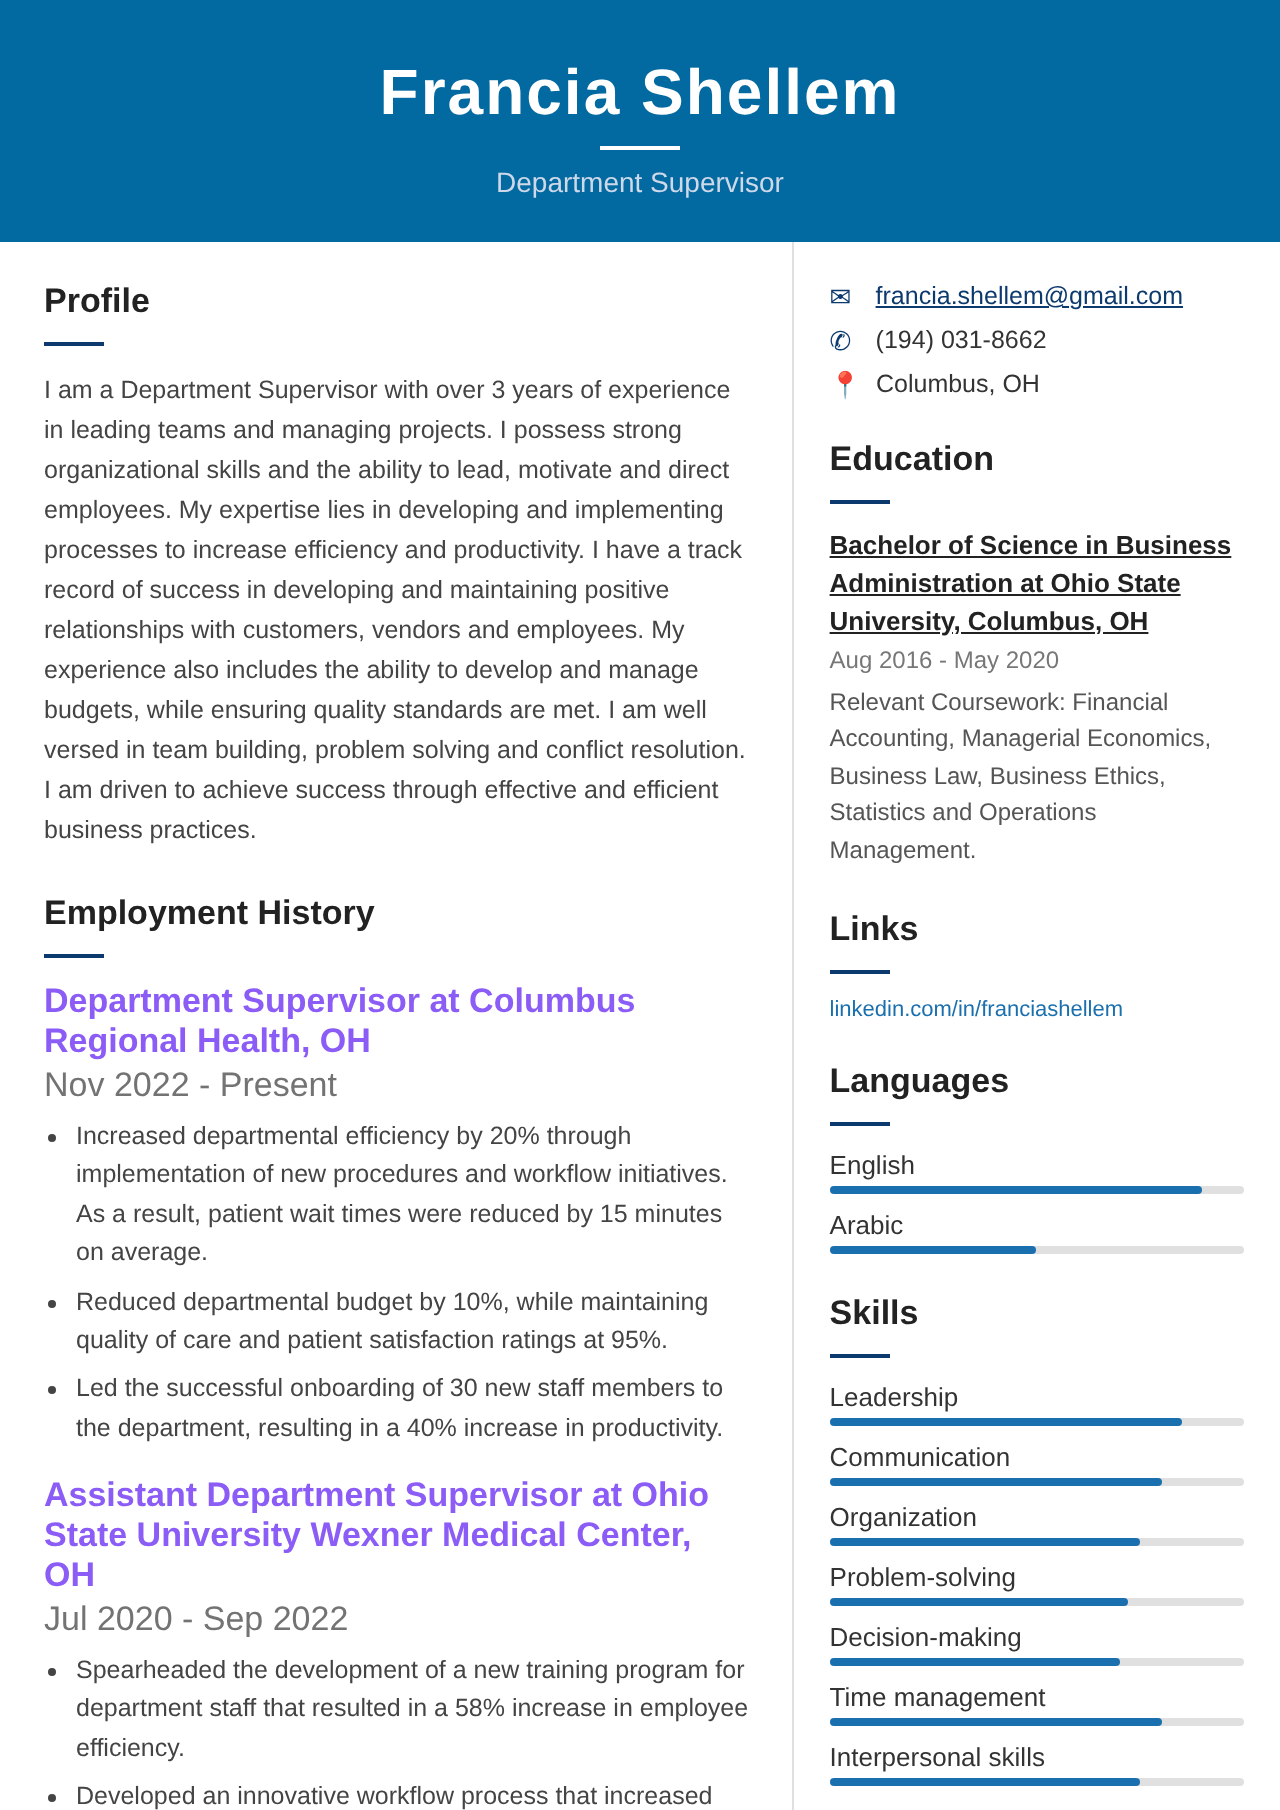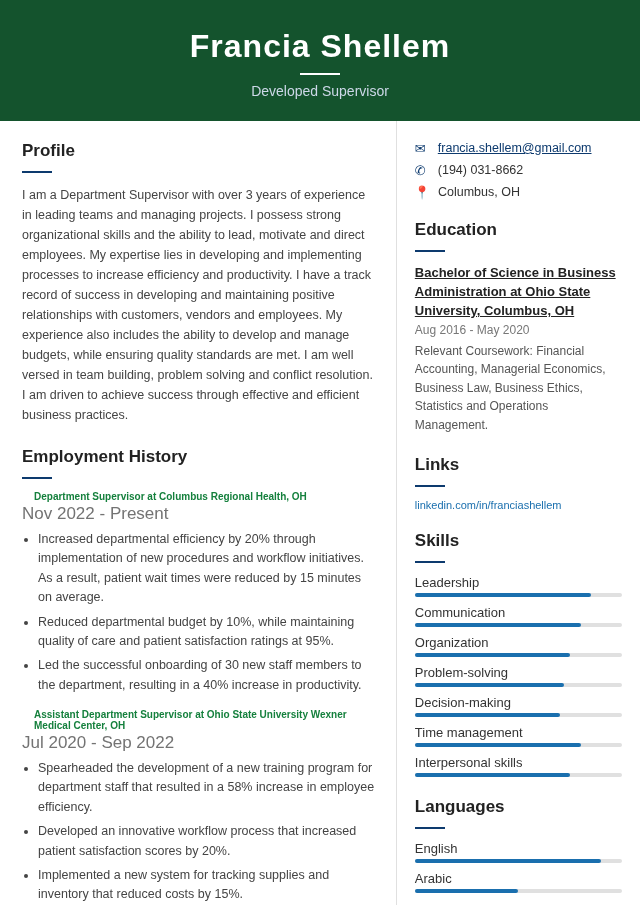--- a/index.html
+++ b/index.html
@@ -1,20 +1,20 @@
 <!DOCTYPE html>
 <html><head>
   <meta charset="utf-8">
   <style>
     * { box-sizing: border-box; margin: 0; padding: 0; }
     body { font-family: Arial, sans-serif; font-size: 13px; color: #333; background: #fff; width: 640px; min-height: 905px; }
 
     
     .header {
-      background-color: #14532d;
+      background-color: #0369a1;
       color: #fff;
       text-align: center;
       padding: 28px 20px 22px;
     }
     .header h1 { font-size: 32px; font-weight: bold; letter-spacing: 1px; margin-bottom: 8px; }
     .header .divider { width: 40px; height: 2px; background: #fff; margin: 0 auto 8px; }
     .header .subtitle { font-size: 14px; color: #cdd8e8; }
 
     
     .content { display: flex; }
@@ -34,21 +34,21 @@
       background: #0d3a6e;
       width: 30px;
       margin-bottom: 12px;
     }
     .section { margin-bottom: 22px; }
 
     
     .profile-text { font-size: 12.5px; line-height: 1.6; color: #444; }
 
     
-    .job-title { font-size: 10px; font-weight: bold; color: #15803d; margin-bottom: 2px; margin-left: 12px; }
+    .job-title { font-size: 17px; font-weight: bold; color: #8b5cf6; margin-bottom: 2px; }
     .job-dates { font-size: 17px; color: #737373; margin-bottom: 6px; }
     .job-bullets { padding-left: 16px; }
     .job-bullets li { font-size: 12.5px; color: #444; line-height: 1.55; margin-bottom: 5px; }
     .job-entry { margin-bottom: 14px; }
 
     
     .contact-item { display: flex; align-items: flex-start; font-size: 12.5px; margin-bottom: 7px; gap: 7px; }
     .contact-icon { color: #0d3a6e; font-size: 13px; min-width: 16px; }
     .contact-text { color: #0d3a6e; text-decoration: underline; word-break: break-all; }
     .contact-plain { color: #333; }
@@ -72,21 +72,21 @@
     .lang-name { font-size: 13px; color: #333; margin-bottom: 3px; }
 
     .right-section { margin-bottom: 20px; }
   </style>
 </head>
 <body>
 
 <div class="header">
   <h1>Francia Shellem</h1>
   <div class="divider"></div>
-  <div class="subtitle">Developed Supervisor</div>
+  <div class="subtitle">Department Supervisor</div>
 </div>
 
 <div class="content">
 
   <div class="left-col">
 
     <div class="section">
       <div class="section-title">Profile</div>
       <div class="section-line"></div>
       <div class="profile-text">I am a Department Supervisor with over 3 years of experience in leading teams and managing projects. I possess strong organizational skills and the ability to lead, motivate and direct employees. My expertise lies in developing and implementing processes to increase efficiency and productivity. I have a track record of success in developing and maintaining positive relationships with customers, vendors and employees. My experience also includes the ability to develop and manage budgets, while ensuring quality standards are met. I am well versed in team building, problem solving and conflict resolution. I am driven to achieve success through effective and efficient business practices.</div>
@@ -144,81 +144,81 @@
       <div class="edu-body">Relevant Coursework: Financial Accounting, Managerial Economics, Business Law, Business Ethics, Statistics and Operations Management.</div>
     </div>
 
     <div class="right-section">
       <div class="section-title">Links</div>
       <div class="section-line"></div>
       <div class="link-item">linkedin.com/in/franciashellem</div>
     </div>
 
     <div class="right-section">
-      <div class="section-title">Skills</div>
-      <div class="section-line"></div>
-      <div id="skills-container">
-          <div class="skill-row">
-      <div class="skill-name">Leadership</div>
-      <div class="skill-bar-bg">
-        <div class="skill-bar-fill" style="width:85%"></div>
-      </div>
-    </div>
-          <div class="skill-row">
-      <div class="skill-name">Communication</div>
-      <div class="skill-bar-bg">
-        <div class="skill-bar-fill" style="width:80%"></div>
-      </div>
-    </div>
-          <div class="skill-row">
-      <div class="skill-name">Organization</div>
-      <div class="skill-bar-bg">
-        <div class="skill-bar-fill" style="width:75%"></div>
-      </div>
-    </div>
-          <div class="skill-row">
-      <div class="skill-name">Problem-solving</div>
-      <div class="skill-bar-bg">
-        <div class="skill-bar-fill" style="width:72%"></div>
-      </div>
-    </div>
-          <div class="skill-row">
-      <div class="skill-name">Decision-making</div>
-      <div class="skill-bar-bg">
-        <div class="skill-bar-fill" style="width:70%"></div>
-      </div>
-    </div>
-          <div class="skill-row">
-      <div class="skill-name">Time management</div>
-      <div class="skill-bar-bg">
-        <div class="skill-bar-fill" style="width:80%"></div>
-      </div>
-    </div>
-          <div class="skill-row">
-      <div class="skill-name">Interpersonal skills</div>
-      <div class="skill-bar-bg">
-        <div class="skill-bar-fill" style="width:75%"></div>
-      </div>
-    </div>
-        </div>
-    </div>
-
-    <div class="right-section">
       <div class="section-title">Languages</div>
       <div class="section-line"></div>
       <div id="languages-container">
           <div class="lang-row">
       <div class="lang-name">English</div>
       <div class="skill-bar-bg">
         <div class="skill-bar-fill" style="width:90%"></div>
       </div>
     </div>
           <div class="lang-row">
       <div class="lang-name">Arabic</div>
       <div class="skill-bar-bg">
         <div class="skill-bar-fill" style="width:50%"></div>
       </div>
     </div>
         </div>
     </div>
 
+    <div class="right-section">
+      <div class="section-title">Skills</div>
+      <div class="section-line"></div>
+      <div id="skills-container">
+          <div class="skill-row">
+      <div class="skill-name">Leadership</div>
+      <div class="skill-bar-bg">
+        <div class="skill-bar-fill" style="width:85%"></div>
+      </div>
+    </div>
+          <div class="skill-row">
+      <div class="skill-name">Communication</div>
+      <div class="skill-bar-bg">
+        <div class="skill-bar-fill" style="width:80%"></div>
+      </div>
+    </div>
+          <div class="skill-row">
+      <div class="skill-name">Organization</div>
+      <div class="skill-bar-bg">
+        <div class="skill-bar-fill" style="width:75%"></div>
+      </div>
+    </div>
+          <div class="skill-row">
+      <div class="skill-name">Problem-solving</div>
+      <div class="skill-bar-bg">
+        <div class="skill-bar-fill" style="width:72%"></div>
+      </div>
+    </div>
+          <div class="skill-row">
+      <div class="skill-name">Decision-making</div>
+      <div class="skill-bar-bg">
+        <div class="skill-bar-fill" style="width:70%"></div>
+      </div>
+    </div>
+          <div class="skill-row">
+      <div class="skill-name">Time management</div>
+      <div class="skill-bar-bg">
+        <div class="skill-bar-fill" style="width:80%"></div>
+      </div>
+    </div>
+          <div class="skill-row">
+      <div class="skill-name">Interpersonal skills</div>
+      <div class="skill-bar-bg">
+        <div class="skill-bar-fill" style="width:75%"></div>
+      </div>
+    </div>
+        </div>
+    </div>
+
   </div>
 </div>
 
 </body></html>

